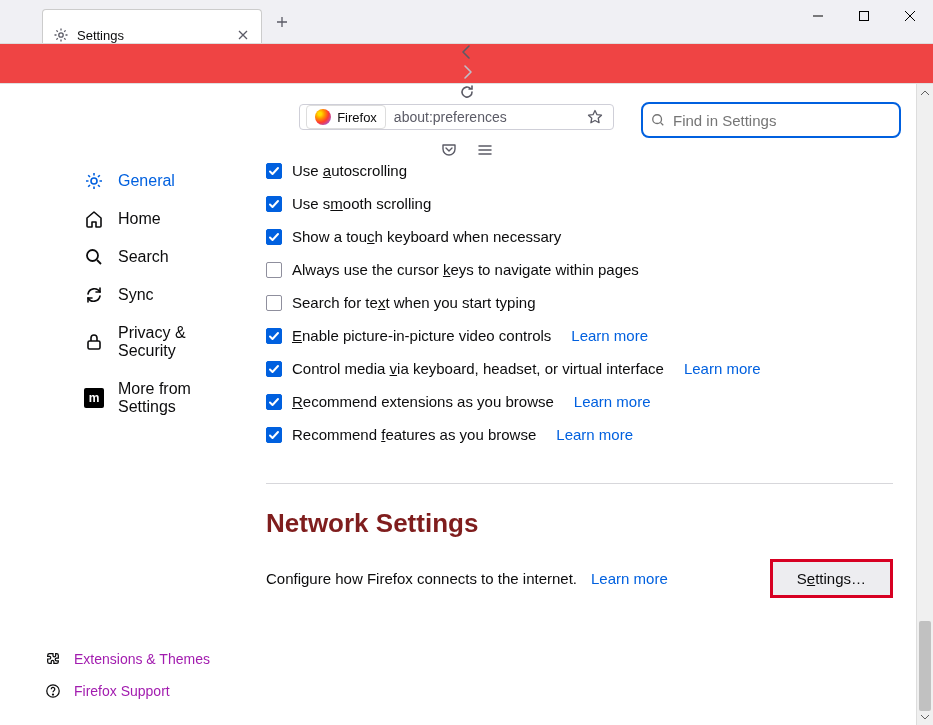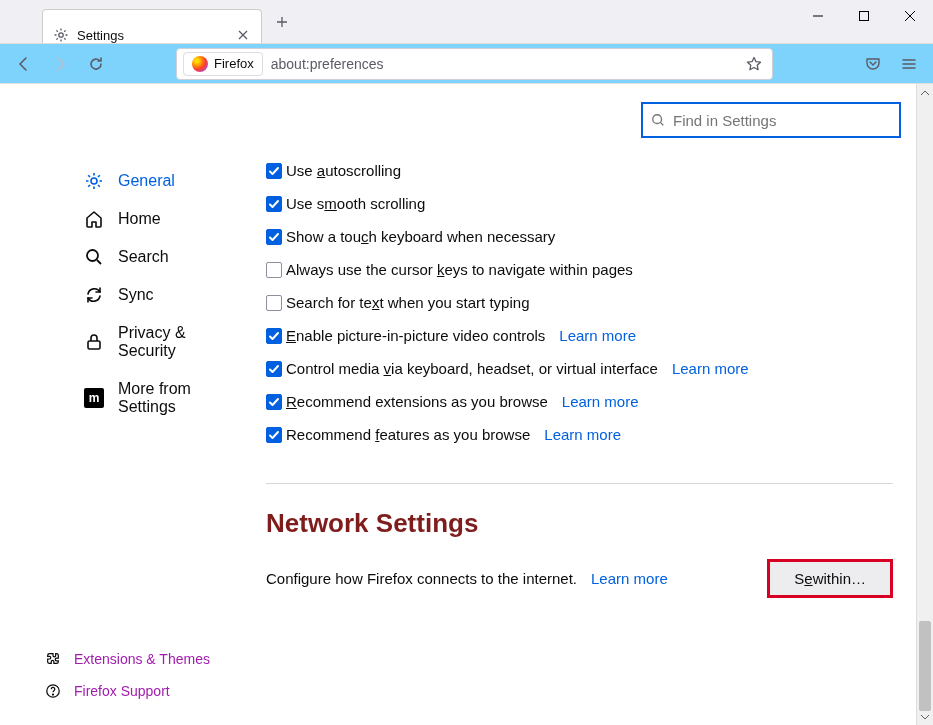--- a/index.html
+++ b/index.html
@@ -50,26 +50,27 @@
   .newtab-btn { width:28px;height:28px;display:flex;align-items:center;justify-content:center;margin-left:6px;align-self:center;color:#5b5b66;}
   .window-controls {
     position:absolute; right:0; top:0; display:flex;
   }
   .win-btn { width:46px;height:32px;display:flex;align-items:center;justify-content:center;color:#1c1c1c;}
   .win-btn svg { width:10px;height:10px;}
 
   
   .toolbar {
     height: 40px;
-    background: #7dd3fc;
+    background: #ef4444;
     display:flex;
     align-items:center;
     padding: 0 8px;
     gap: 4px;
     border-bottom: 1px solid #e0e0e0;
+    flex-direction: column;
   }
   .tbtn {
     width:32px;height:32px;display:flex;align-items:center;justify-content:center;border-radius:4px;color:#5b5b66;
   }
   .tbtn.disabled { color:#bfbfc9;}
   .urlbar {
     flex:1;
     height:32px;
     background:#fff;
     border:1px solid #cfcfd8;
@@ -112,21 +113,21 @@
   
   .settings-search-wrap {
     position:absolute;
     top: 18px;
     right: 32px;
   }
   .settings-search {
     width: 260px;
     height: 36px;
     border: 2px solid #0060df;
-    border-radius: 0;
+    border-radius: 8px;
     display:flex;align-items:center;padding:0 8px;gap:6px;
     background:#fff;
   }
   .settings-search input {
     border:none;outline:none;flex:1;font-size:15px;color:#737373;background:transparent;
   }
 
   
   .sidebar {
     width: 230px;
@@ -157,21 +158,21 @@
   .side-footer-item .slabel{margin-left:30px;}
 
   
   .main {
     flex:1;
     padding: 78px 40px 20px 36px;
     overflow:hidden;
     position:relative;
   }
   .checkrow {
-    display:flex;align-items:center;gap:4px;
+    display:flex;align-items:center;gap:10px;
     margin-bottom: 16px;
     font-size:15px;
   }
   .chk {
     width:16px;height:16px;border:1px solid #8f8f9d;border-radius:2px;display:flex;align-items:center;justify-content:center;flex-shrink:0;
   }
   .chk.checked{background:#0060df;border-color:#0060df;color:#fff;}
   .chk.checked svg{width:12px;height:12px;}
   .link { color:#0060df; font-size:15px; margin-left:10px;}
   .u { text-decoration: underline; text-decoration-thickness:1px;}
@@ -436,21 +437,21 @@
         </div>
       </div>
 
     <div class="divider"></div>
 
     <div class="section-title">Network Settings</div>
     <div class="net-row">
       <span class="net-text">Configure how Firefox connects to the internet.</span>
       <span class="link" style="margin-left:4px;">Learn more</span>
       <button class="settings-btn">
-        <span>S</span><span class="u">e</span><span>within…</span>
+        <span>S</span><span class="u">e</span><span>ttings…</span>
       </button>
     </div>
   </div>
 
   <div class="scrollbar-v">
     <div class="scroll-arrow">
         <svg width="8" height="8" viewBox="0 0 8 8">
           <path d="M0 6l4-4 4 4" fill="none" stroke="#606060" stroke-width="1"></path>
         </svg>
       </div>

